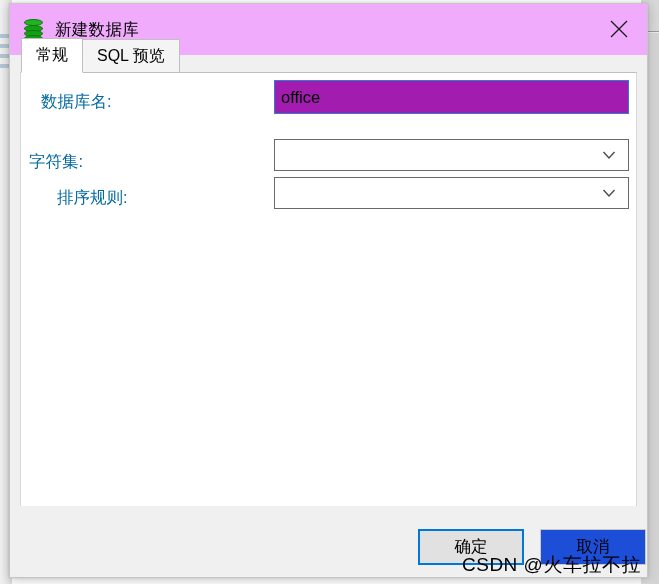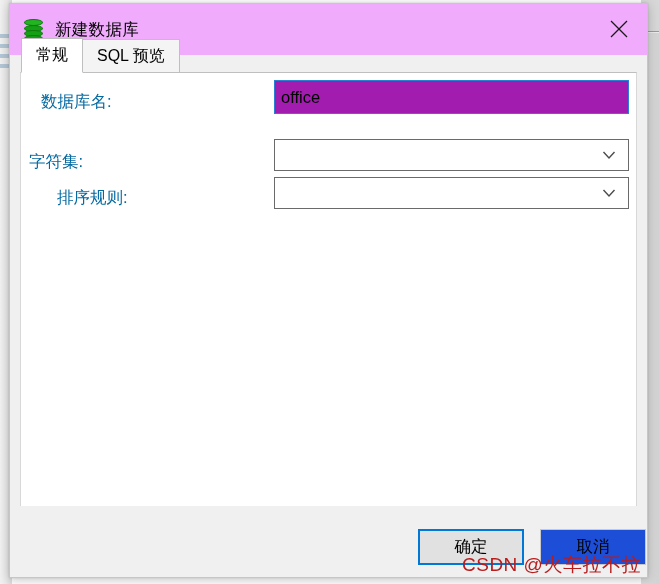--- a/index.html
+++ b/index.html
@@ -260,21 +260,21 @@
     background: #1d4ed8;
     border: 1px solid #c9c9c9;
   }
 
   
   .watermark {
     position: absolute;
     left: 462px;
     top: 552px;
     font-size: 19px;
-    color: #b91c1c;
+    color: #000000;
     letter-spacing: .5px;
     white-space: nowrap;
     pointer-events: none;
     user-select: none;
   }
 </style>
 </head>
 <body>
 
 <div id="desktop">

